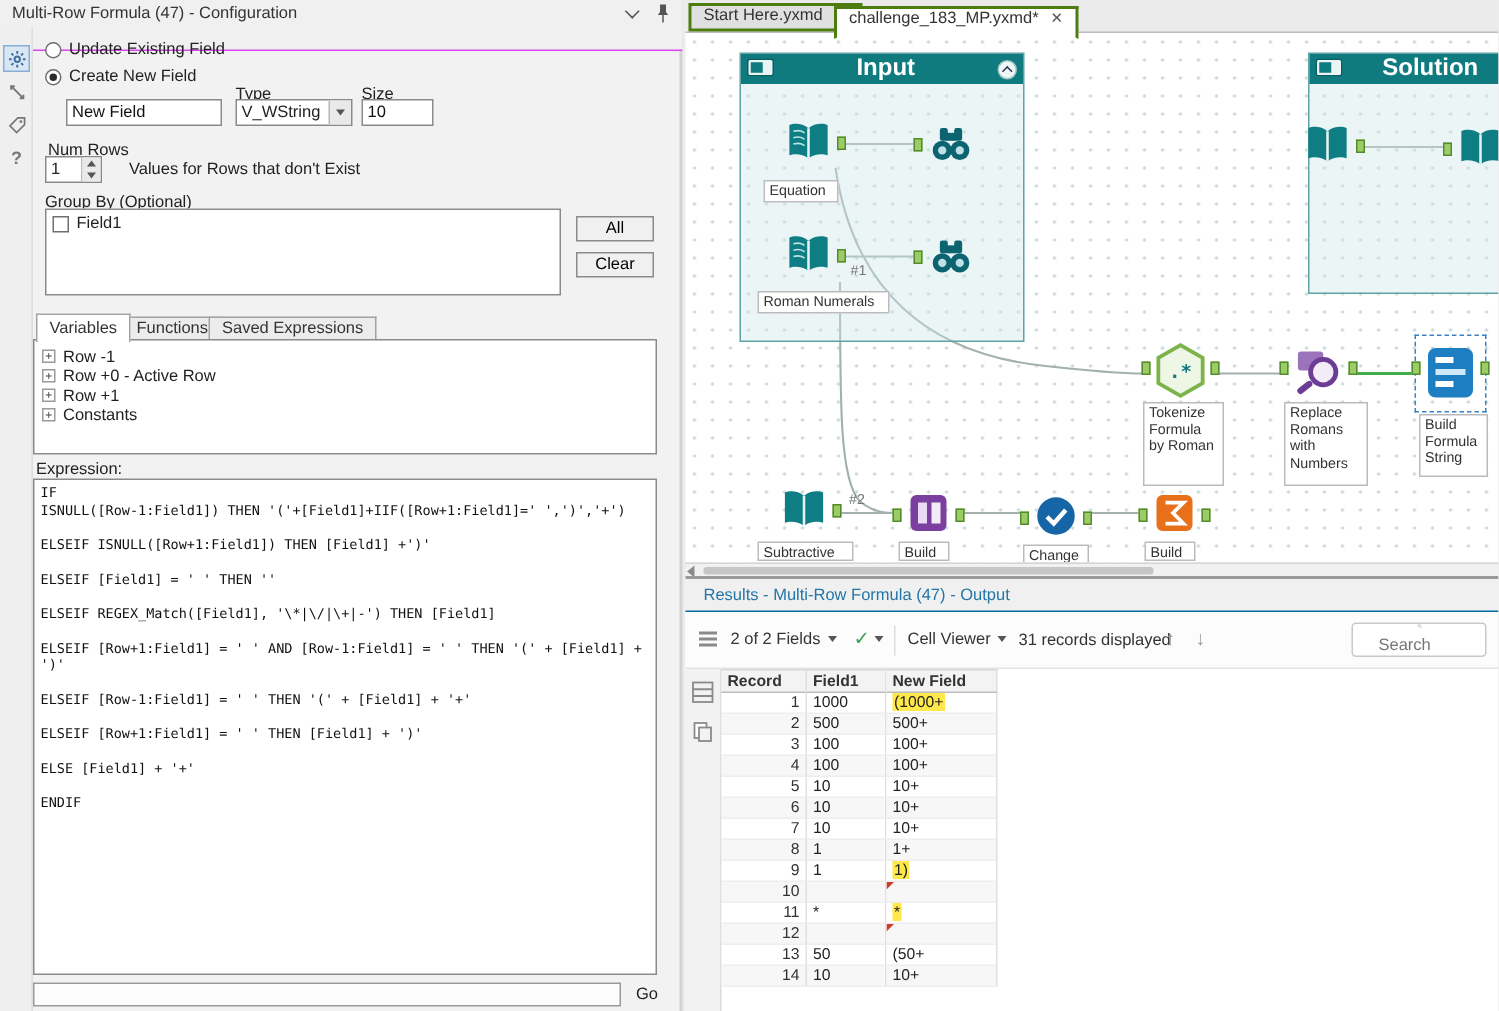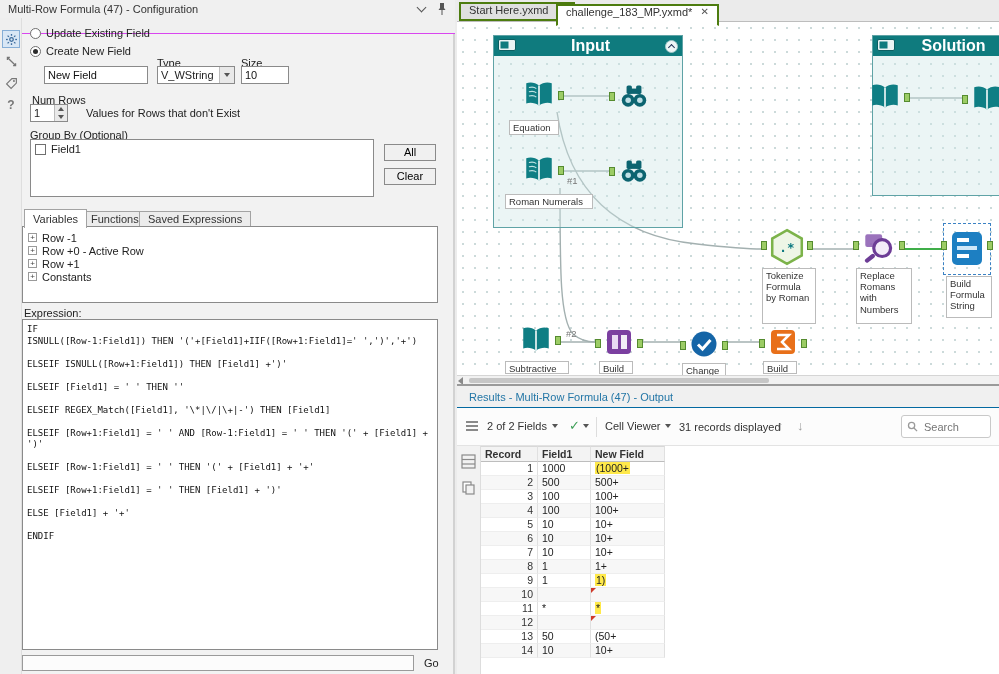--- a/index.html
+++ b/index.html
@@ -94,21 +94,21 @@
   .results { position:absolute; left:457px; top:384px; width:542px; height:290px; background:#fff; border-top:2px solid #9a9a9a; }
   .res-header { height:22px; background:#f0f0f0; border-bottom:1px solid #0369a1; display:flex; align-items:center; padding-left:12px; }
   .res-title { font-size:11px; color:#2376a6; }
   .res-toolbar { position:relative; height:38px; background:#fcfcfc; border-bottom:1px solid #e3e3e3; }
   .rt-icon { position:absolute; left:8px; top:11px; cursor:pointer; }
   .rt-dd { position:absolute; top:12px; display:flex; align-items:center; gap:5px; font-size:11px; color:#333; cursor:pointer; white-space:nowrap; }
   .rt-check { position:absolute; left:112px; top:10px; color:#3e9e57; font-size:13px; display:flex; align-items:center; gap:3px; cursor:pointer; }
   .rt-sep { position:absolute; left:139px; top:9px; width:1px; height:20px; background:#ddd; }
   .rt-records { position:absolute; left:222px; top:13px; font-size:11px; color:#333; white-space:nowrap; }
   .rt-arrow { position:absolute; top:10px; font-size:13px; color:#9a9a9a; cursor:pointer; }
-  .rt-search { position:absolute; right:8px; top:7px; width:90px; height:23px; border:1px solid #c9c9c9; border-radius:3px; background:#fff; display:flex; align-items:center; gap:4px; padding:0 5px; }
+  .rt-search { position:absolute; right:8px; top:7px; width:90px; height:23px; border:1px solid #c9c9c9; border-radius:3px; background:#fff; display:flex; align-items:center; gap:4px; padding:0 5px;flex-direction:column; }
   .rt-search input { border:none; outline:none; width:58px; font-size:11px; color:#333; background:transparent; font-family:"Liberation Sans",sans-serif; }
 
   .res-strip { position:absolute; left:0; top:60px; width:24px; height:230px; background:#f2f2f2; border-right:1px solid #ddd; }
   .res-strip span { position:absolute; left:4px; cursor:pointer; }
 
   .res-table { position:absolute; left:24px; top:60px; }
   .thead { display:flex; }
   .tc { border-right:1px solid #e0e0e0; border-bottom:1px solid #eeeeee; font-size:10.5px; padding:0 4px; overflow:hidden; white-space:pre; position:relative; background:#fff; }
   .th { background:#f3f3f3; font-weight:bold; color:#333; height:16px; line-height:15px; border-bottom:1px solid #bdbdbd; border-top:1px solid #d8d8d8; cursor:pointer; }
   .trow { display:flex; height:14px; line-height:13px; cursor:pointer; }

